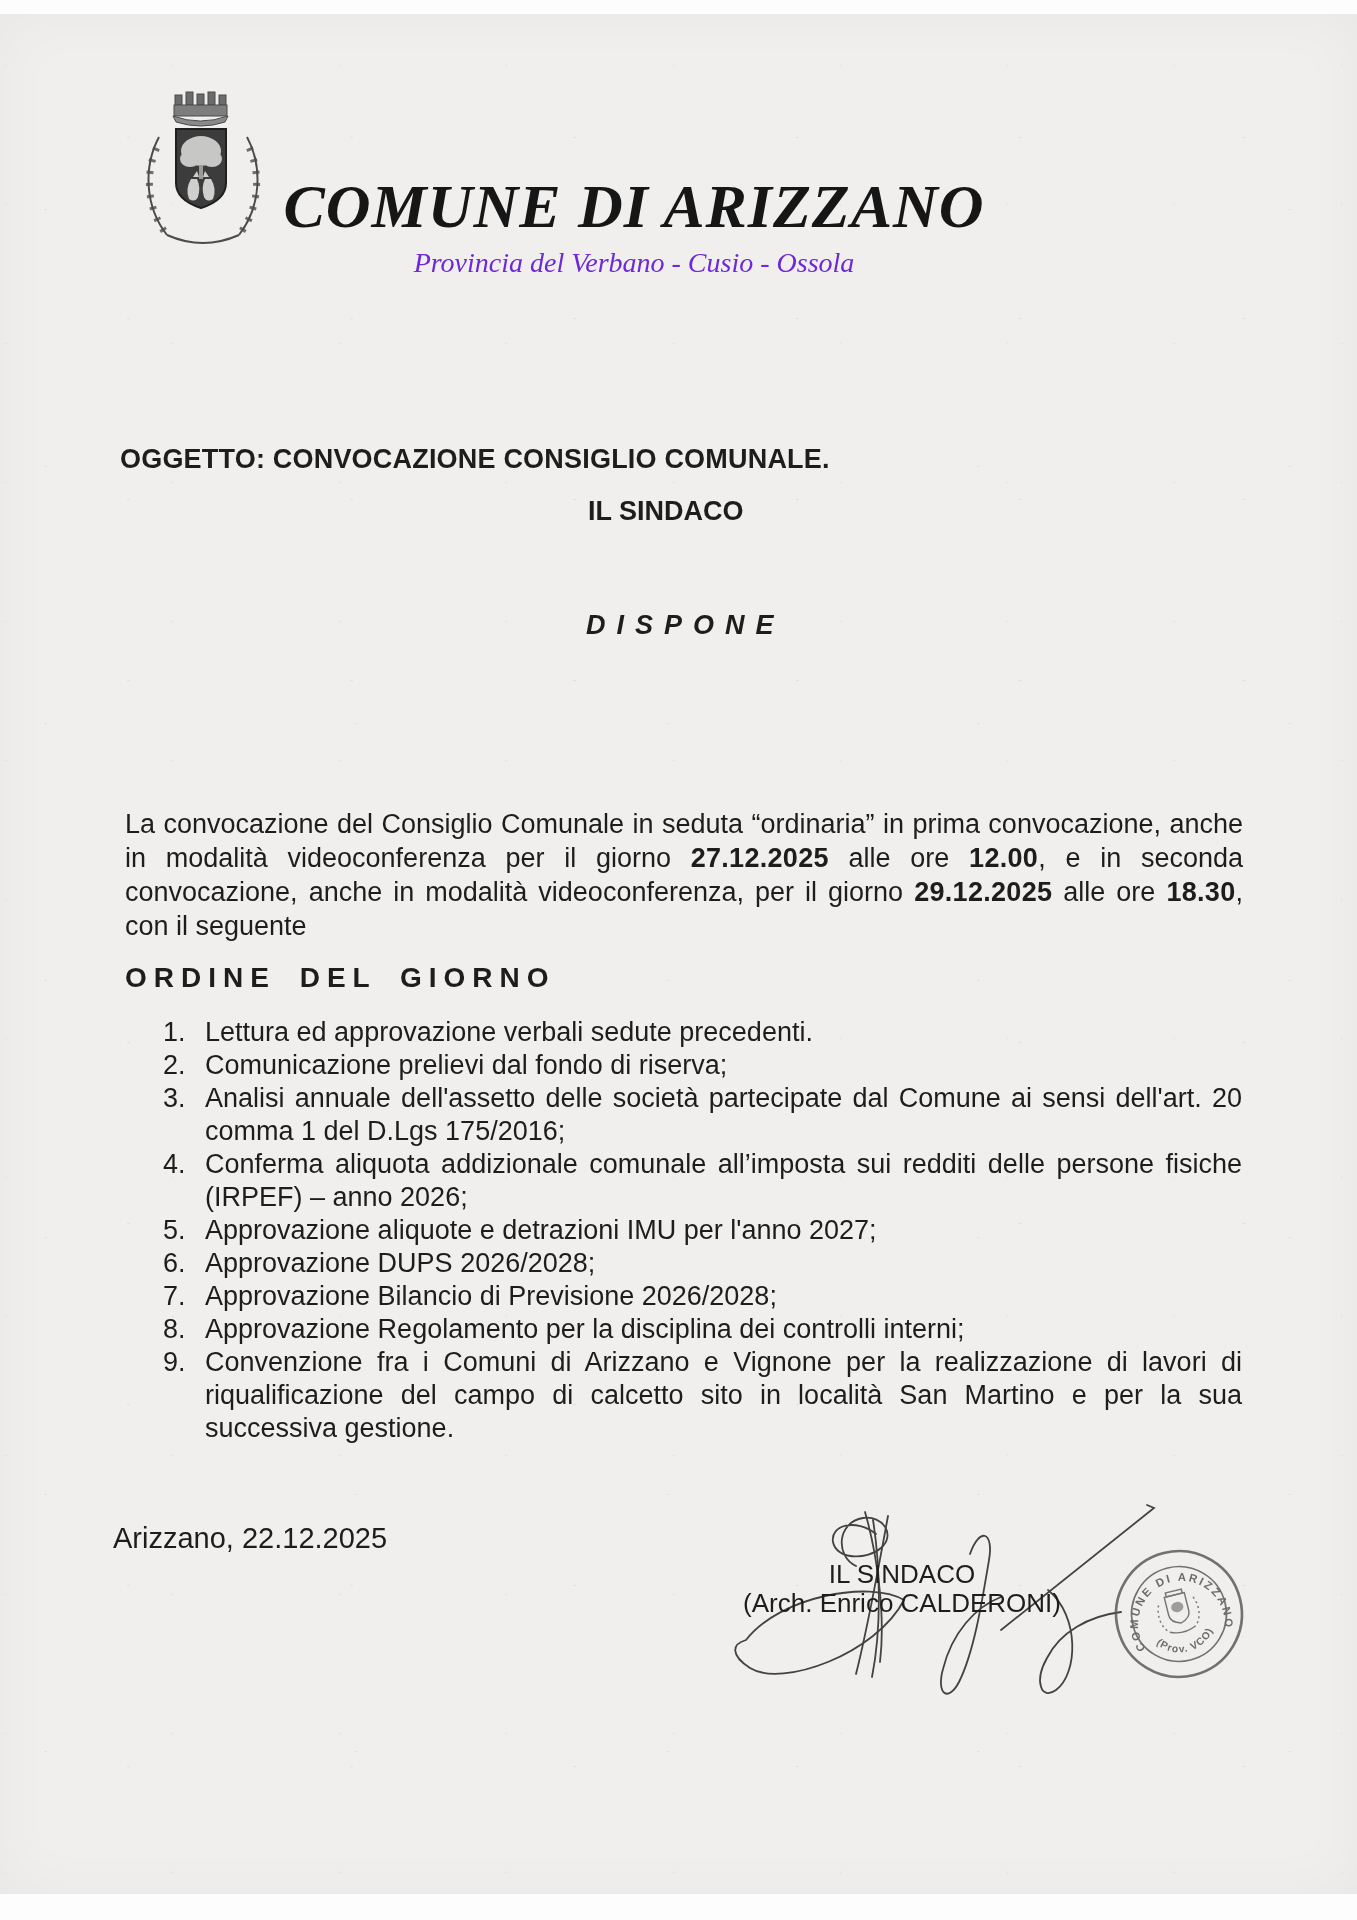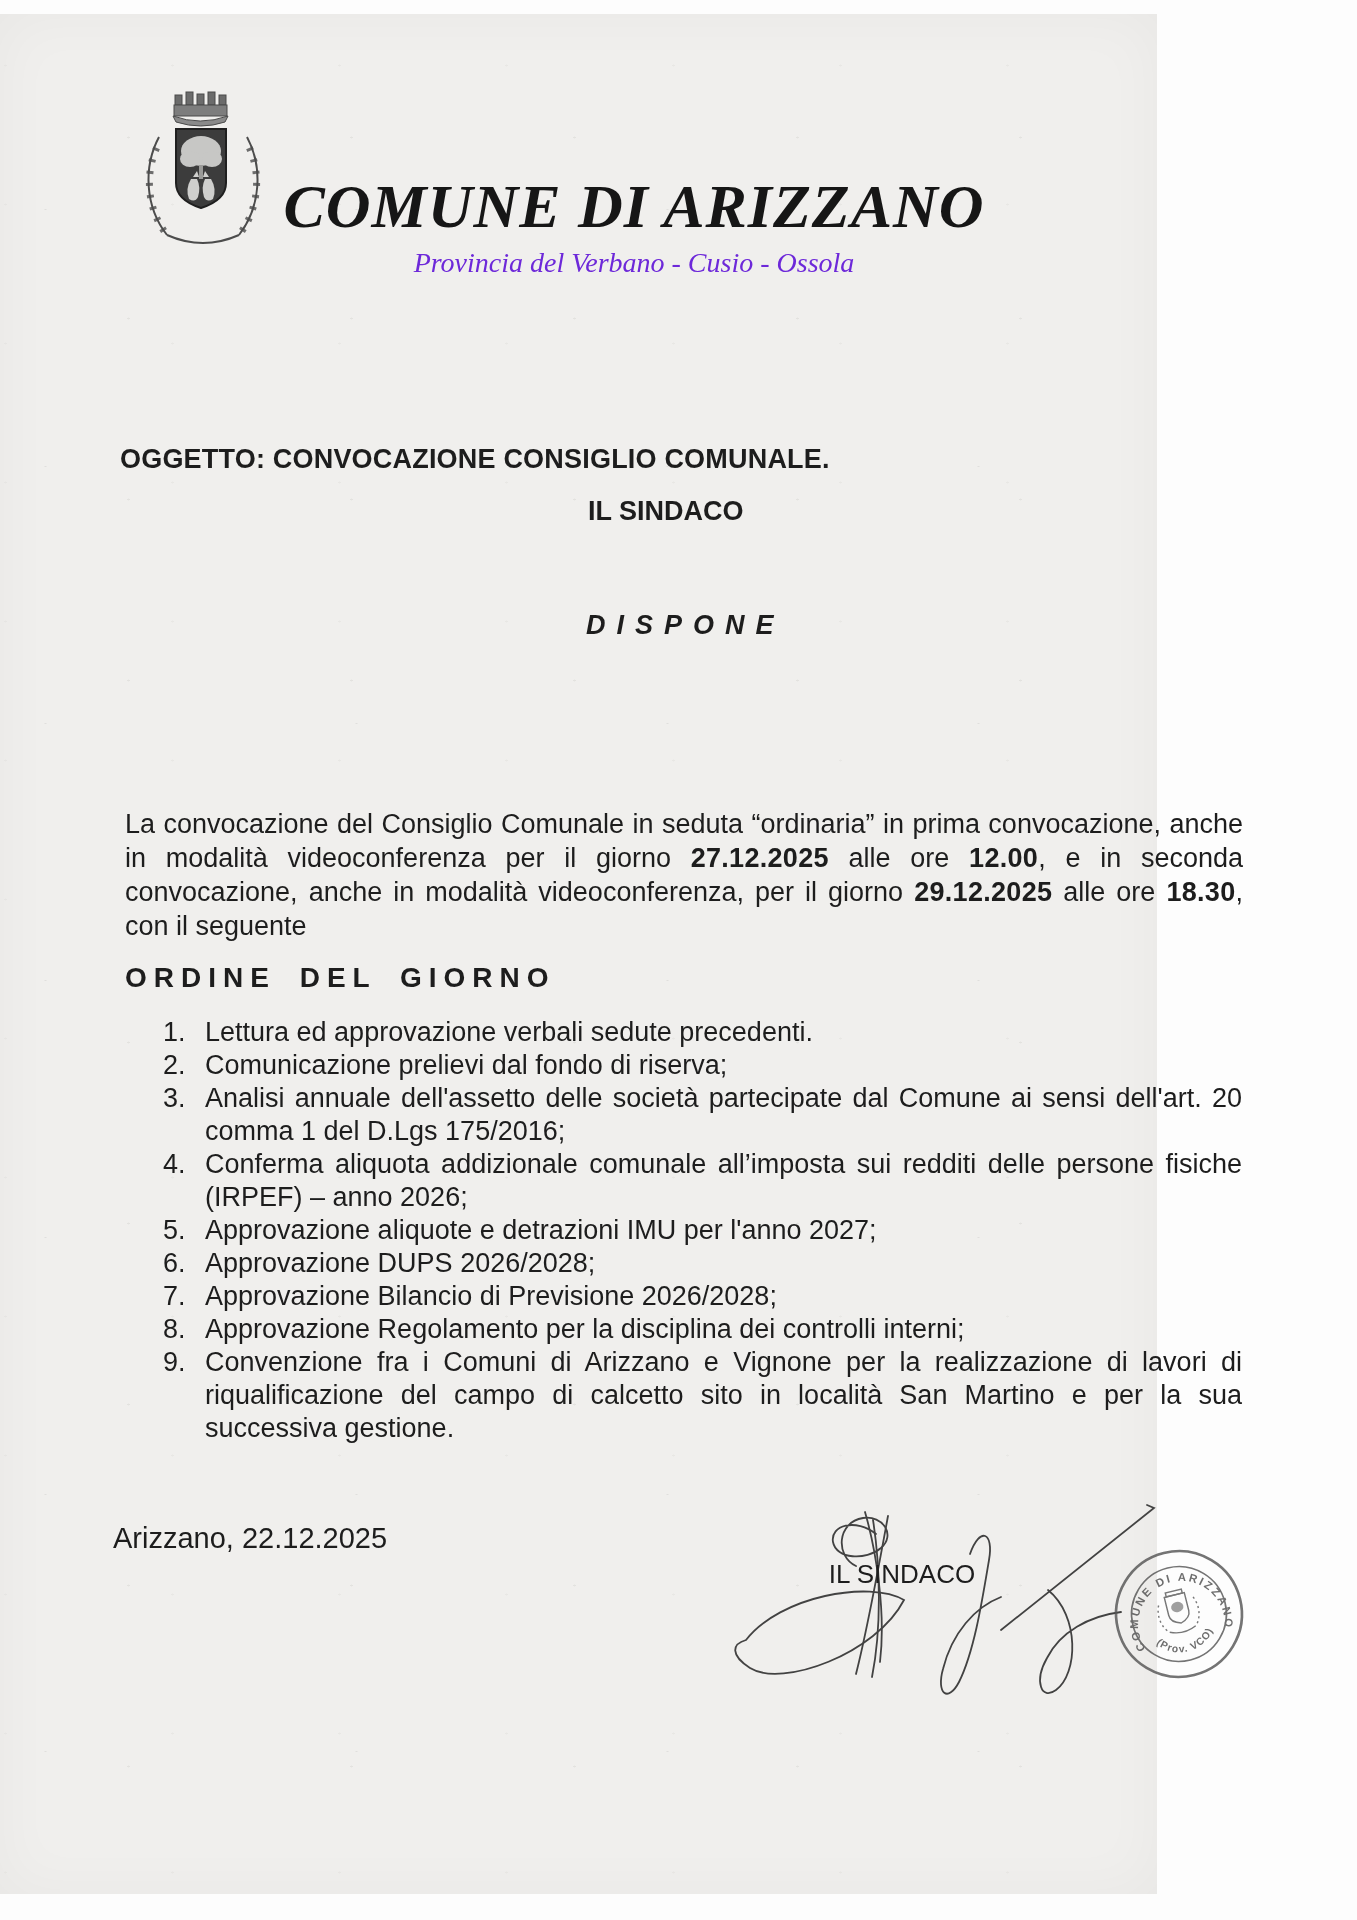--- a/index.html
+++ b/index.html
@@ -3,21 +3,21 @@
 <meta charset="utf-8">
 <style>
   html,body{margin:0;padding:0;}
   body{
     width:1357px;height:1920px;position:relative;overflow:hidden;
     background:#fdfdfd;
     font-family:"Liberation Sans",sans-serif;
     color:#1d1d1d;
   }
   .paper{
-    position:absolute;left:0;top:14px;width:1157px;height:1880px;
+    position:absolute;left:0;top:14px;width:1357px;height:1880px;
     background:#f0efed;
     box-shadow:inset 0 0 60px rgba(0,0,0,0.035);
   }
   
   .paper::before{
     content:"";position:absolute;inset:0;pointer-events:none;opacity:.55;
     background-image:
       radial-gradient(#d9d8d5 1px, transparent 1.4px),
       radial-gradient(#e2e1de 1px, transparent 1.4px),
       radial-gradient(#d4d3d0 0.8px, transparent 1.2px);
@@ -148,20 +148,21 @@
       <path d="M147,20 C158,58 168,120 162,170"></path>
       <path d="M28,148 C62,104 152,88 186,108 C158,162 64,196 32,176 C12,163 14,152 28,148"></path>
       <path d="M252,62 c10,-28 24,-22 19,6 c-7,42 -15,92 -30,122 c-11,21 -23,12 -16,-13 c9,-36 32,-62 58,-72"></path>
       <path d="M283,138 L436,16 l-7,-3"></path>
       <path d="M330,98 c32,26 30,84 8,100 c-15,11 -22,-9 -9,-32 c13,-26 42,-42 74,-46"></path>
     </g>
   </svg>
 
   <div class="abs sig-text">
     <div>IL SINDACO</div>
+    <div>(Arch. Enrico CALDERONI)</div>
   </div>
 
   <svg class="abs stamp" viewBox="0 0 130 130">
     <defs>
       <path id="stampTop" d="M 25,88 A 42,42 0 1 1 105,88" fill="none"></path>
       <path id="stampBottom" d="M 32,79 A 35,35 0 0 0 98,79" fill="none"></path>
     </defs>
     <circle cx="65" cy="65" r="61" fill="none" stroke="#565656" stroke-width="2.6"></circle>
     <circle cx="65" cy="65" r="46" fill="none" stroke="#565656" stroke-width="1.6"></circle>
     <text font-size="11" letter-spacing="2.2" text-anchor="middle">

